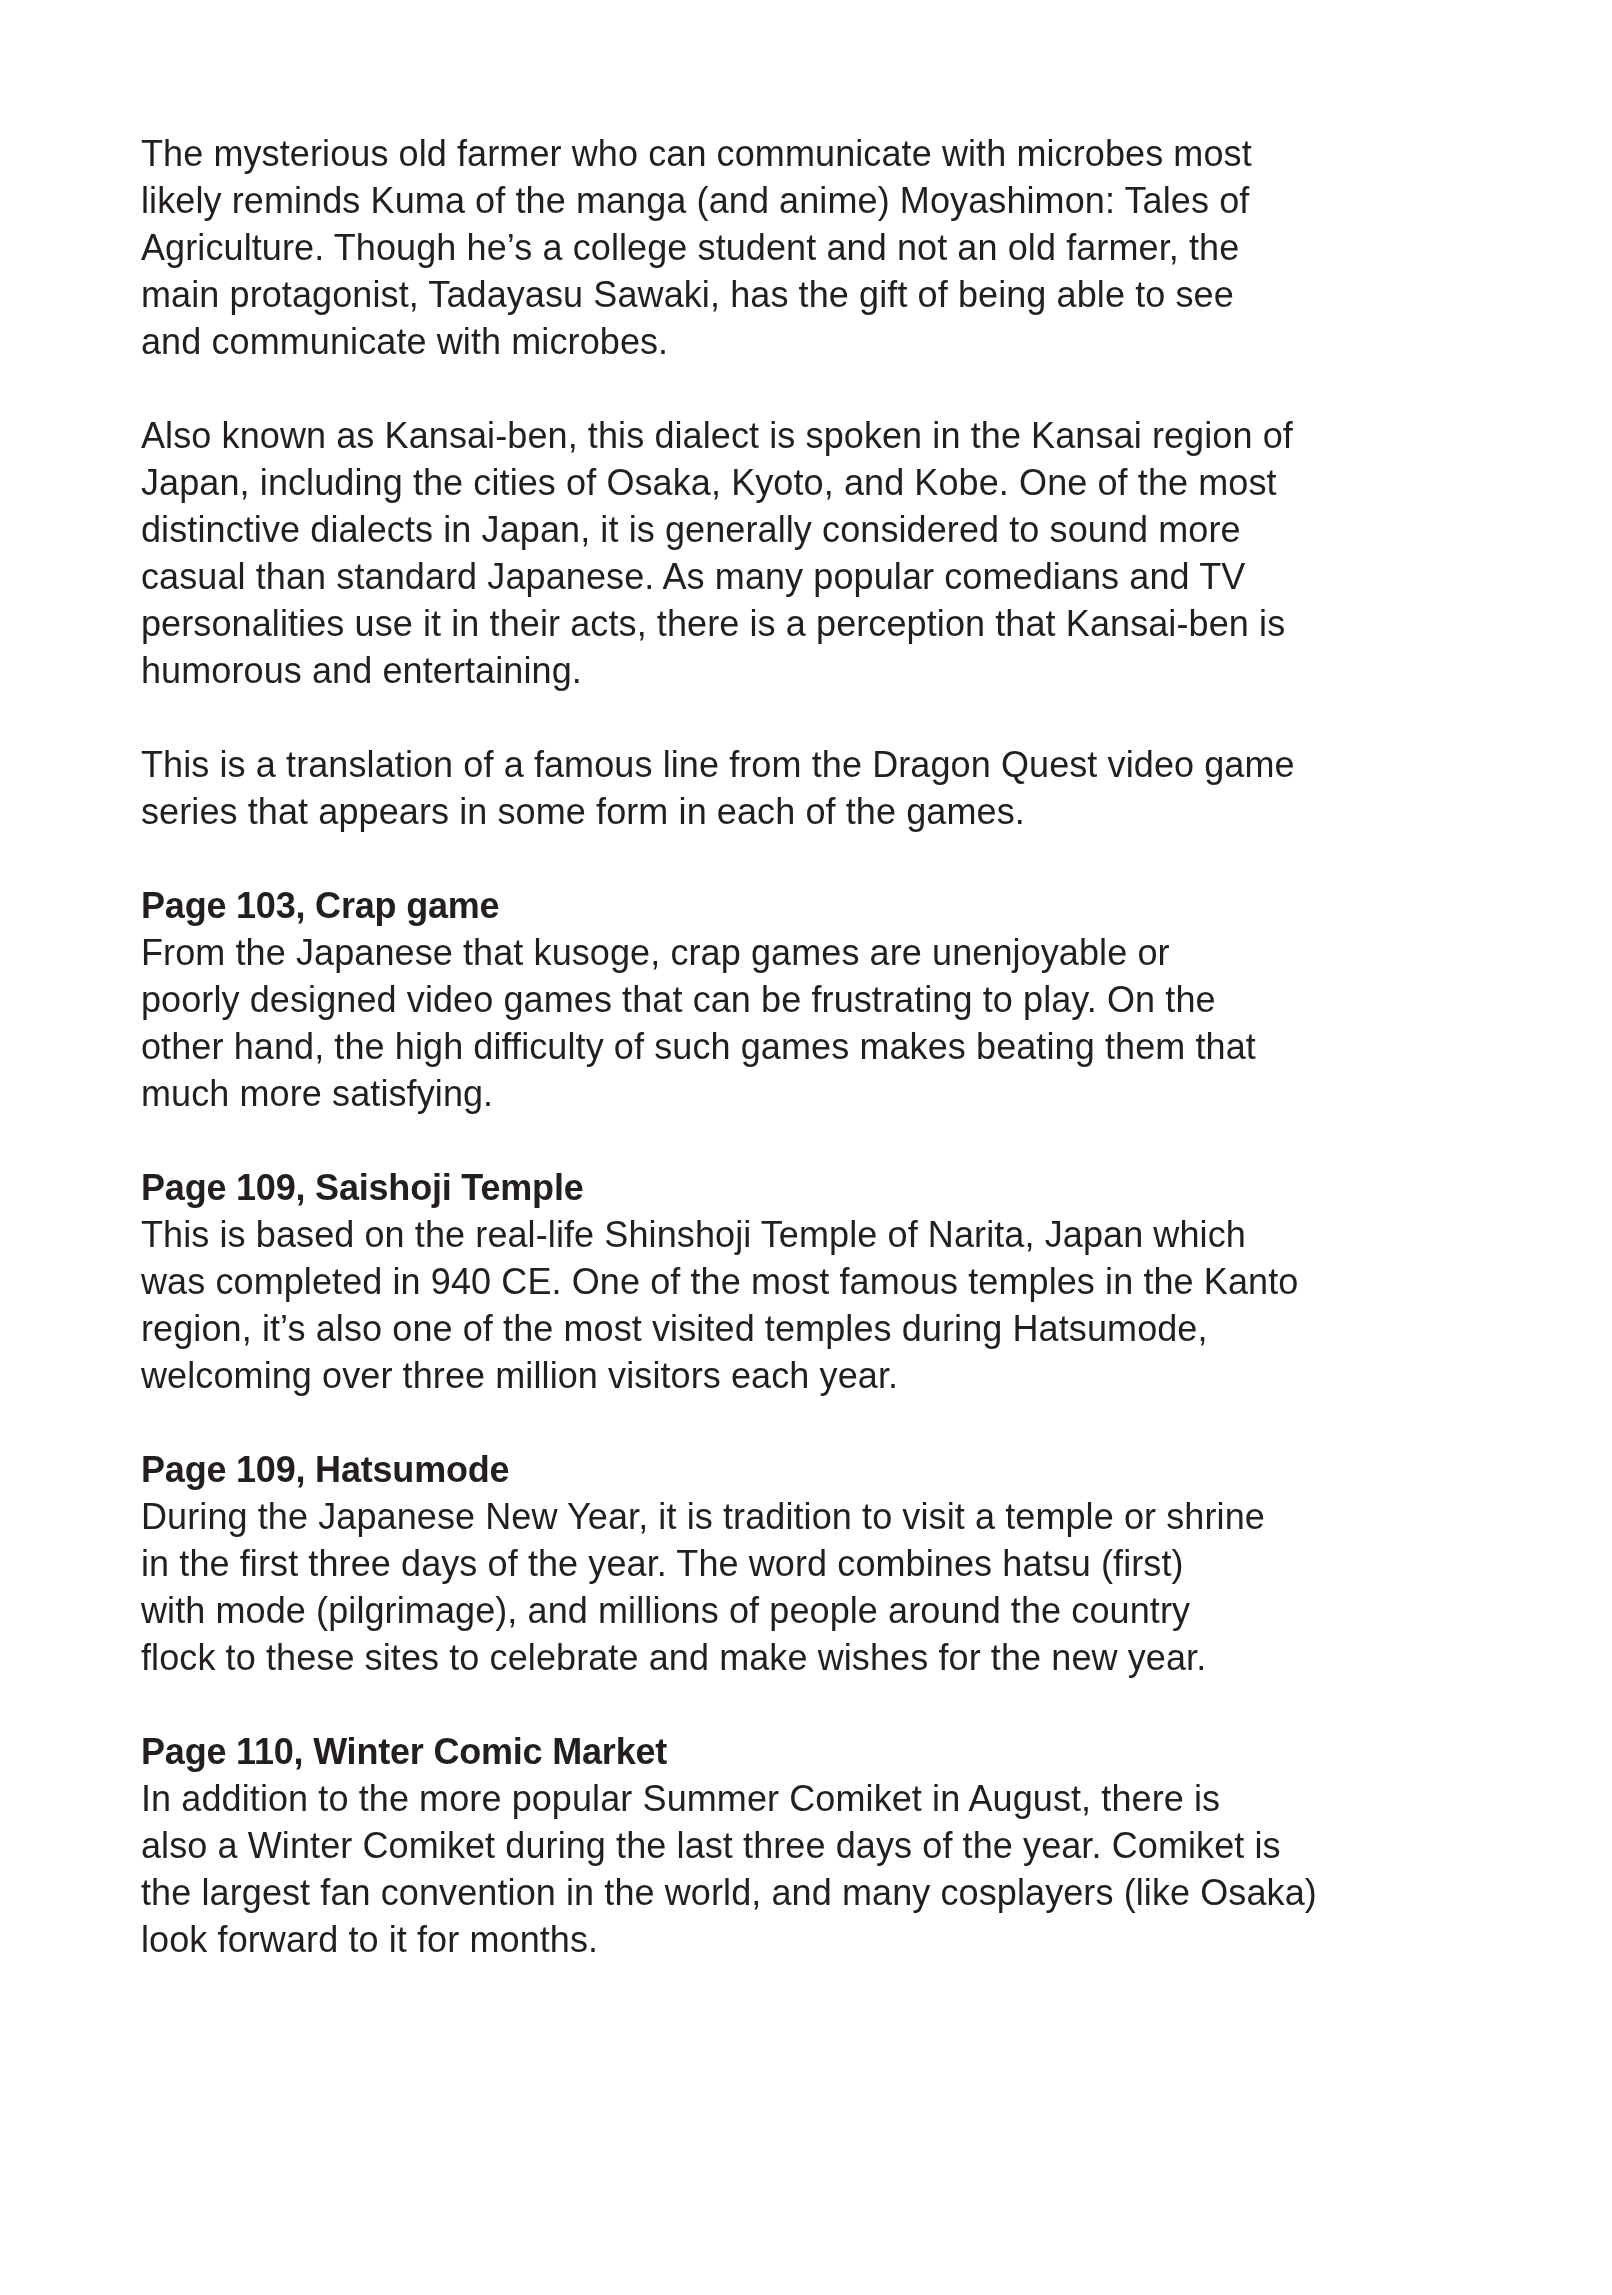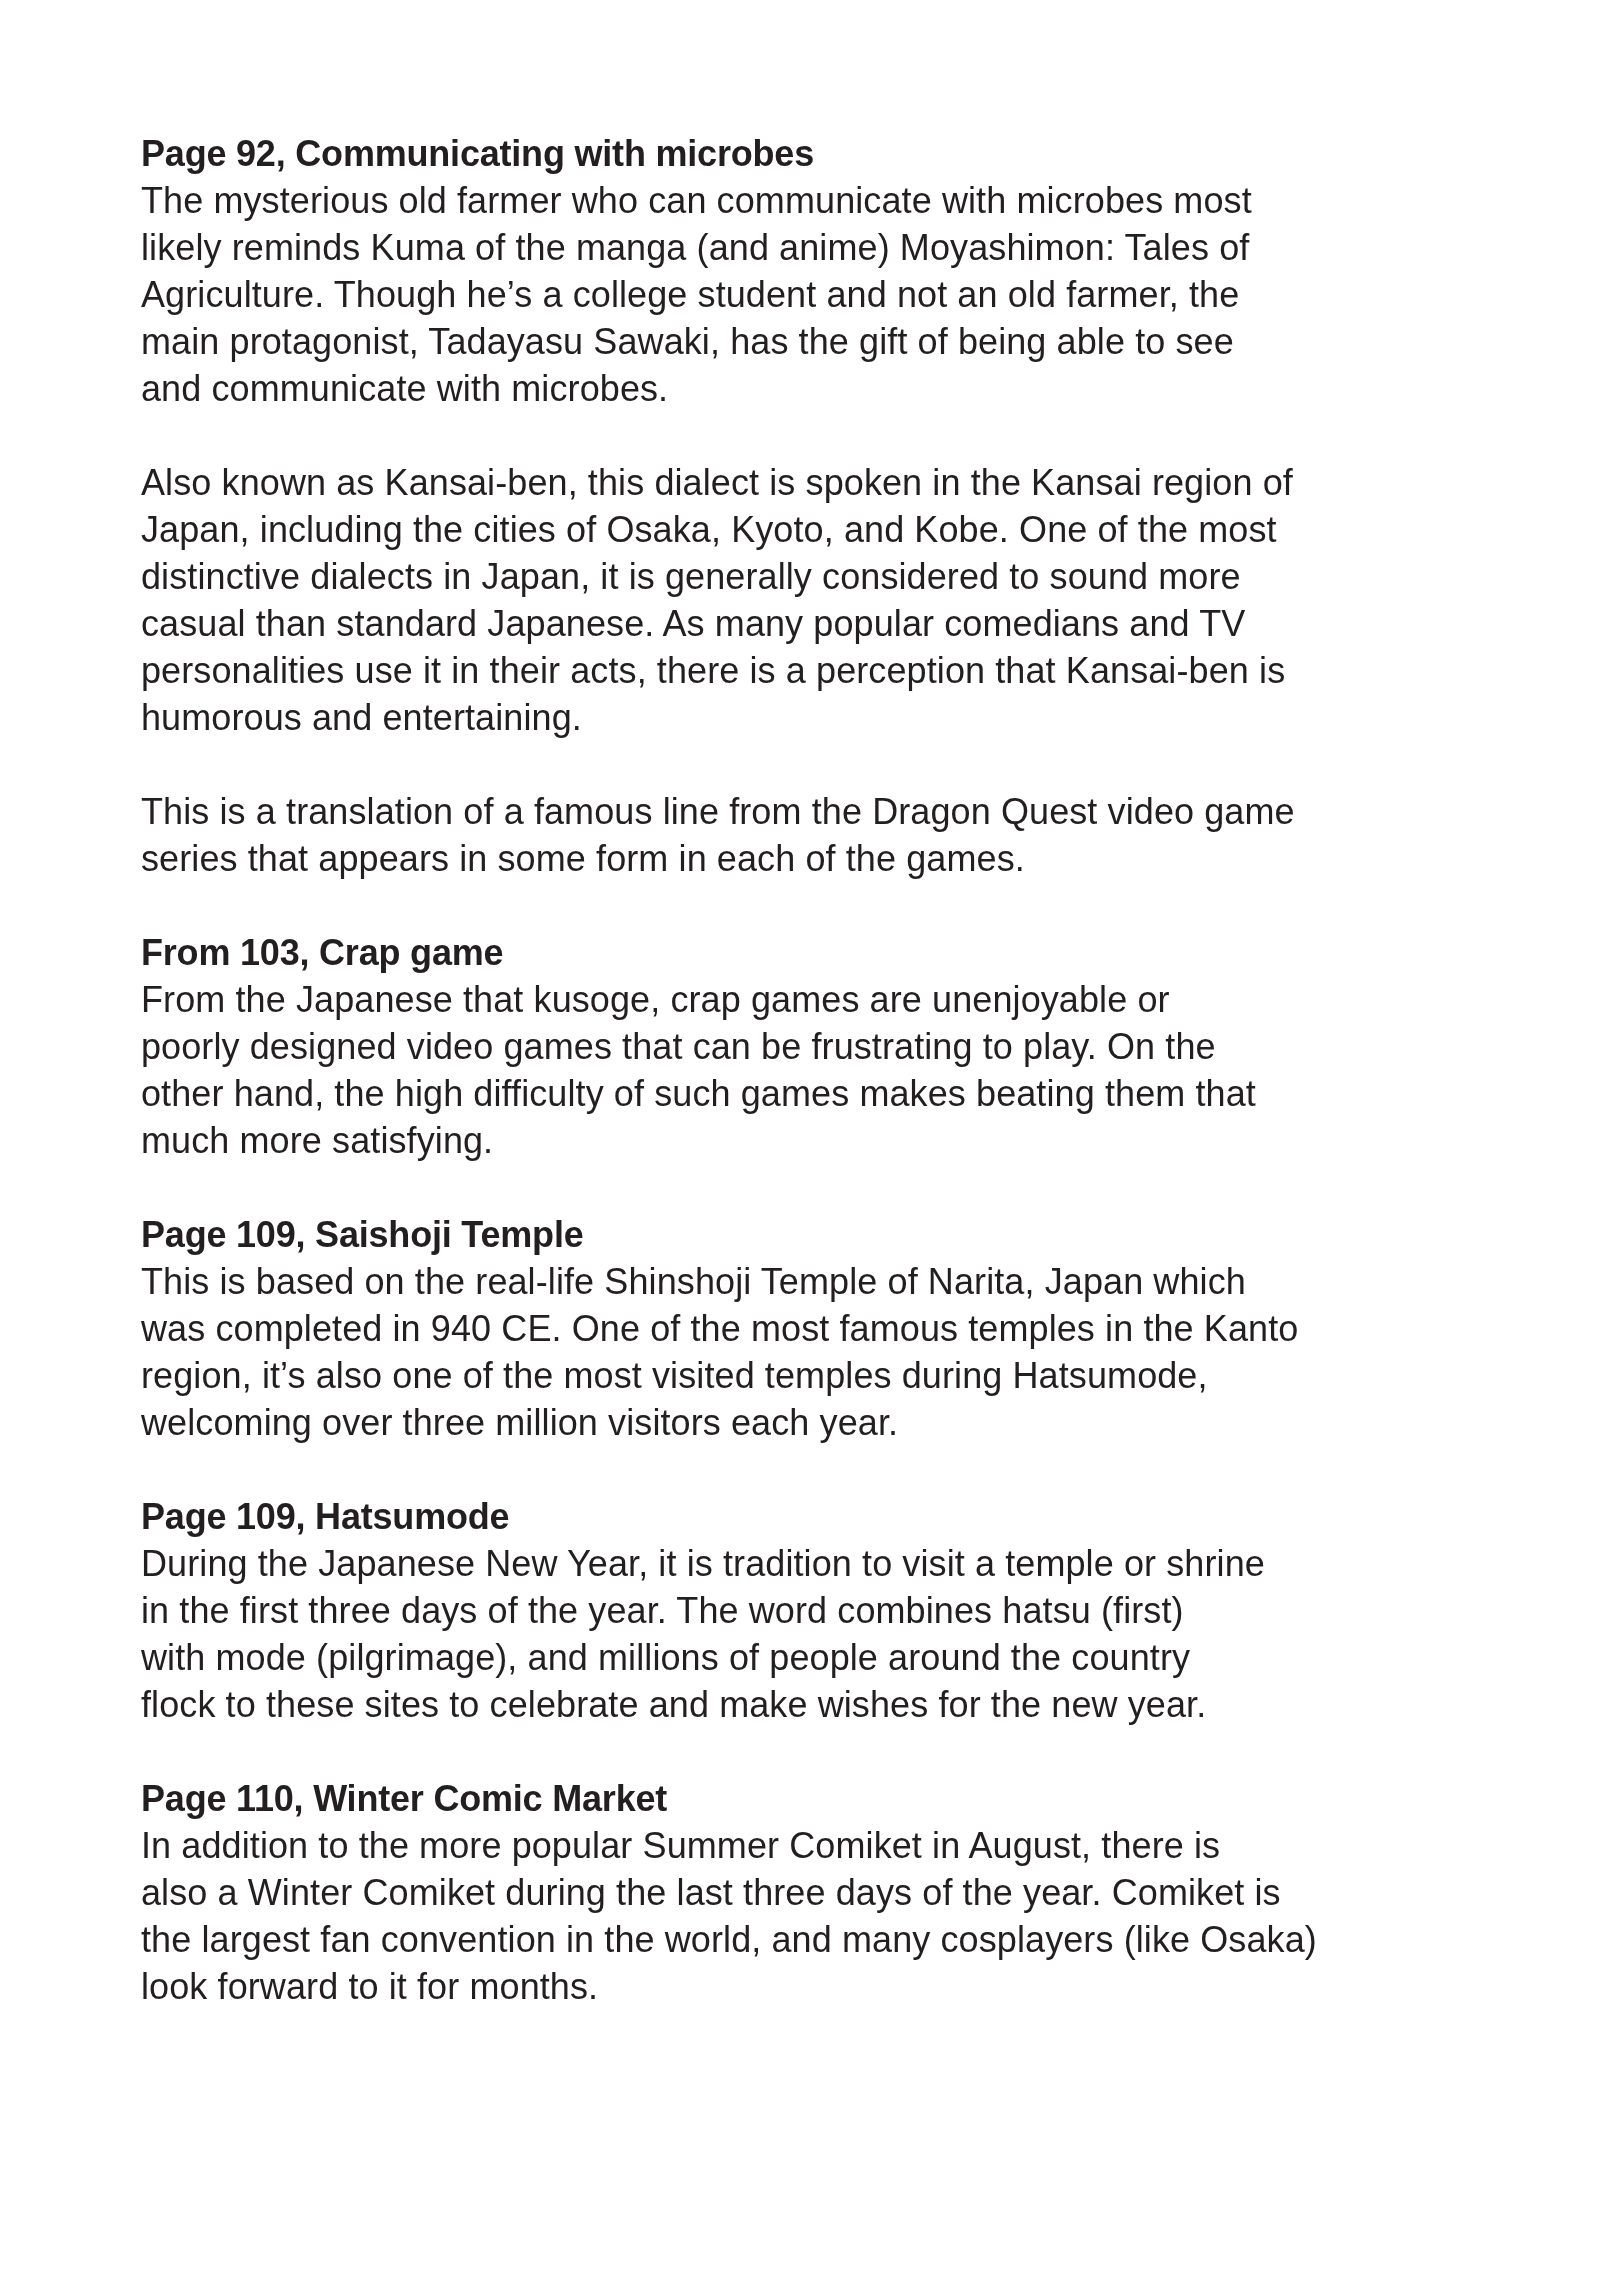--- a/index.html
+++ b/index.html
@@ -37,41 +37,40 @@
     }
     .it {
     }
   </style>
 </head>
 <body>
 
 <div class="page">
   <div id="notes">
       <section class="note">
-        <div class="line note-title">Page 92, Communicating with microbes</div>
         <div class="line note-body-line"><span>The mysterious old farmer who can communicate with microbes most</span></div>
         <div class="line note-body-line"><span>likely reminds Kuma of the manga (and anime) </span><span class="it">Moyashimon: Tales of</span></div>
         <div class="line note-body-line"><span class="it">Agriculture</span><span>. Though he’s a college student and not an old farmer, the</span></div>
         <div class="line note-body-line"><span>main protagonist, Tadayasu Sawaki, has the gift of being able to see</span></div>
         <div class="line note-body-line"><span>and communicate with microbes.</span></div>
       </section>
       <section class="note">
         <div class="line note-body-line"><span>Also known as </span><span class="it">Kansai-ben,</span><span> this dialect is spoken in the Kansai region of</span></div>
         <div class="line note-body-line"><span>Japan, including the cities of Osaka, Kyoto, and Kobe. One of the most</span></div>
         <div class="line note-body-line"><span>distinctive dialects in Japan, it is generally considered to sound more</span></div>
         <div class="line note-body-line"><span>casual than standard Japanese. As many popular comedians and TV</span></div>
         <div class="line note-body-line"><span>personalities use it in their acts, there is a perception that </span><span class="it">Kansai-ben</span><span> is</span></div>
         <div class="line note-body-line"><span>humorous and entertaining.</span></div>
       </section>
       <section class="note">
         <div class="line note-body-line"><span>This is a translation of a famous line from the </span><span class="it">Dragon Quest</span><span> video game</span></div>
         <div class="line note-body-line"><span>series that appears in some form in each of the games.</span></div>
       </section>
       <section class="note">
-        <div class="line note-title">From 103, Crap game</div>
+        <div class="line note-title">Page 103, Crap game</div>
         <div class="line note-body-line"><span>From the Japanese that </span><span class="it">kusoge, crap games</span><span> are unenjoyable or</span></div>
         <div class="line note-body-line"><span>poorly designed video games that can be frustrating to play. On the</span></div>
         <div class="line note-body-line"><span>other hand, the high difficulty of such games makes beating them that</span></div>
         <div class="line note-body-line"><span>much more satisfying.</span></div>
       </section>
       <section class="note">
         <div class="line note-title">Page 109, Saishoji Temple</div>
         <div class="line note-body-line"><span>This is based on the real-life Shinshoji Temple of Narita, Japan which</span></div>
         <div class="line note-body-line"><span>was completed in 940 CE. One of the most famous temples in the Kanto</span></div>
         <div class="line note-body-line"><span>region, it’s also one of the most visited temples during </span><span class="it">Hatsumode</span><span>,</span></div>

